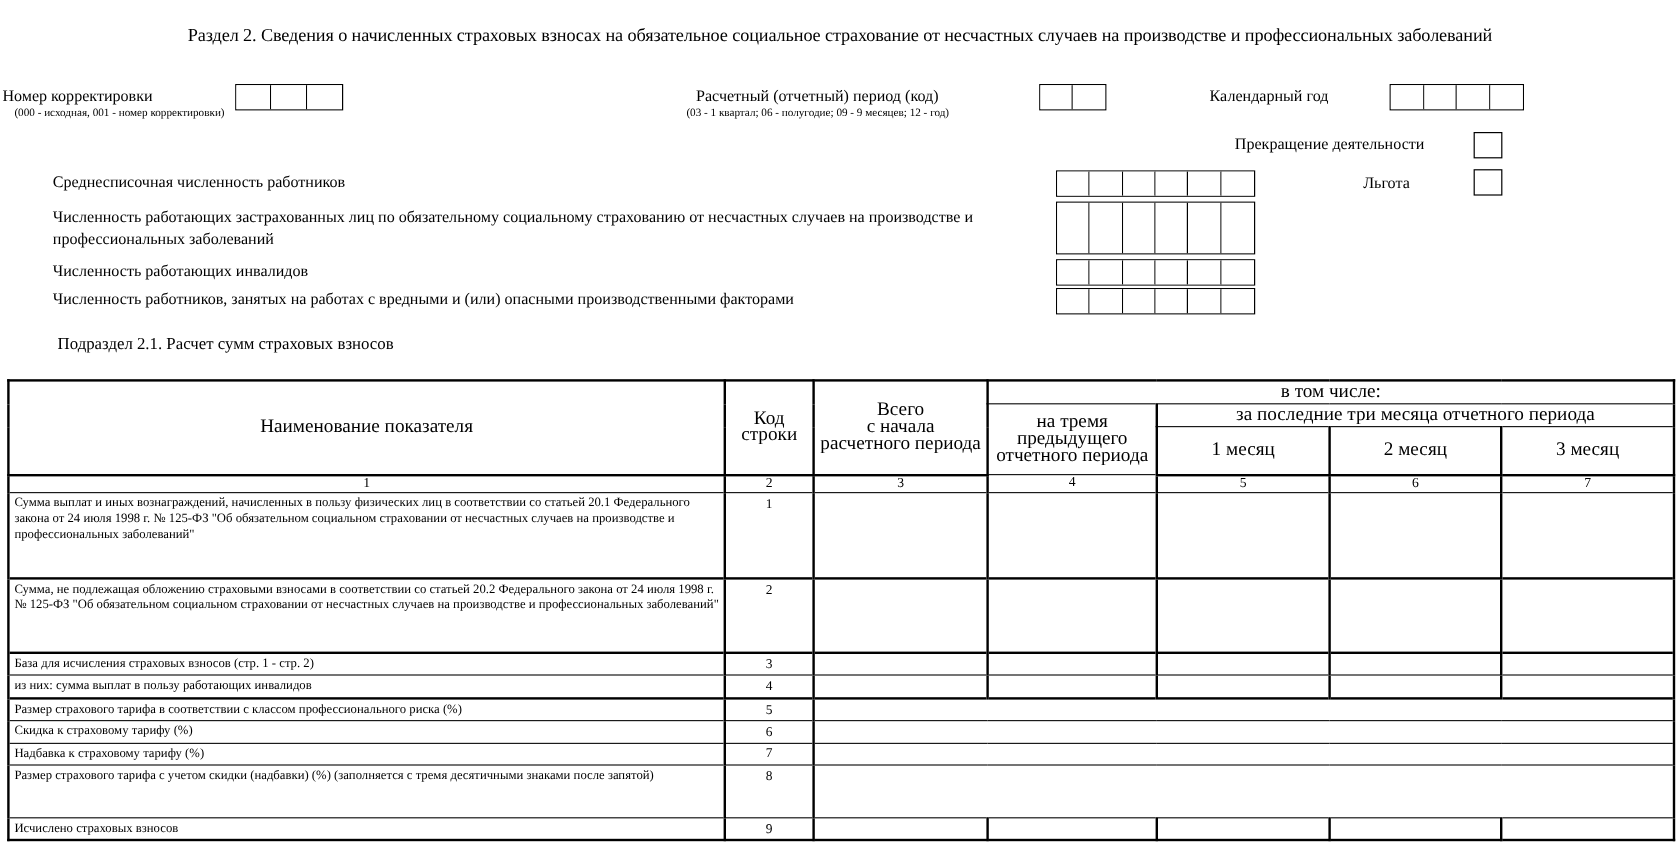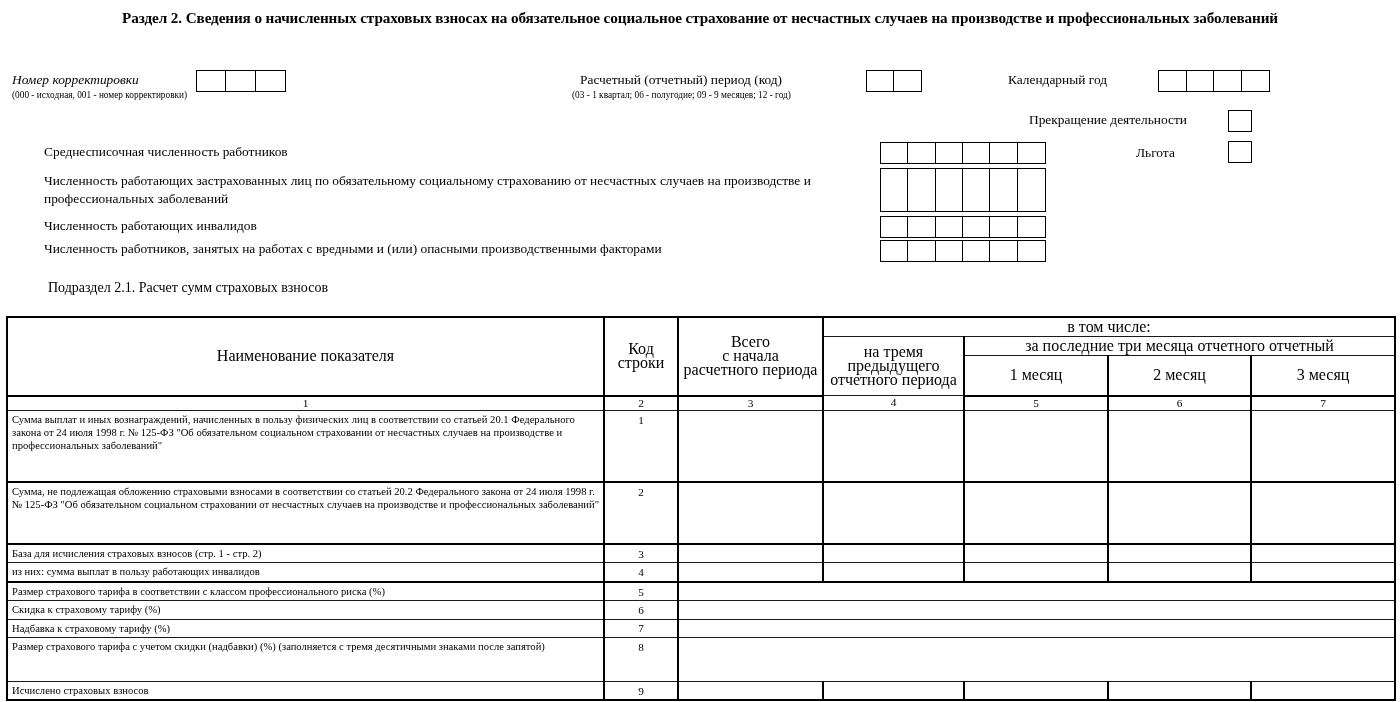--- a/index.html
+++ b/index.html
@@ -12,24 +12,24 @@
     height: 702px;
     font-family: "Liberation Serif", "DejaVu Serif", serif;
     color: #000000;
     position: relative;
     overflow: hidden;
   }
 
   
   .doc-title {
     text-align: center;
-    font-weight: bold;
+    font-weight: normal;
     font-size: 15.2px;
     line-height: 19px;
-    padding: 8px 120px 0 120px;
+    padding: 20px 120px 0 120px;
     letter-spacing: -0.1px;
   }
 
   
   .lbl {
     font-size: 13.4px;
     line-height: 15px;
     white-space: nowrap;
   }
   .sub-note {
@@ -55,21 +55,21 @@
   .single-box {
     border: 1.8px solid #000;
     box-sizing: border-box;
     background: #fff;
   }
 
   
   .abs { position: absolute; }
 
   
-  #corr-label      { left: 12px;  top: 72px; font-style: italic; }
+  #corr-label      { left: 2px;  top: 72px; }
   #corr-note       { left: 12px;  top: 90px; }
   #corr-boxes      { left: 196px; top: 70px; width: 90px; height: 22px; }
   #corr-boxes .cell { width: 30px; }
 
   #period-label    { left: 580px; top: 72px; }
   #period-note     { left: 572px; top: 90px; }
   #period-boxes    { left: 866px; top: 70px; width: 56px; height: 22px; }
   #period-boxes .cell { width: 28px; }
 
   #year-label      { left: 1008px; top: 72px; }
@@ -260,21 +260,21 @@
         <div>расчетного периода</div>
       </td>
       <td class="hd thick-t outer-rgt" colspan="4" style="height:19px">в том числе:</td>
     </tr>
     <tr>
       <td class="hd thick-r" rowspan="2">
         <div>на тремя</div>
         <div>предыдущего</div>
         <div>отчетного периода</div>
       </td>
-      <td class="hd outer-rgt" colspan="3" style="height:19px">за последние три месяца отчетного отчетный</td>
+      <td class="hd outer-rgt" colspan="3" style="height:19px">за последние три месяца отчетного периода</td>
     </tr>
     <tr>
       <td class="hd thick-b thick-r" style="height:40px">1 месяц</td>
       <td class="hd thick-b thick-r">2 месяц</td>
       <td class="hd thick-b outer-rgt">3 месяц</td>
     </tr>
 
     <tr class="numrow">
       <td class="outer-lft thick-r">1</td>
       <td class="thick-r">2</td>

